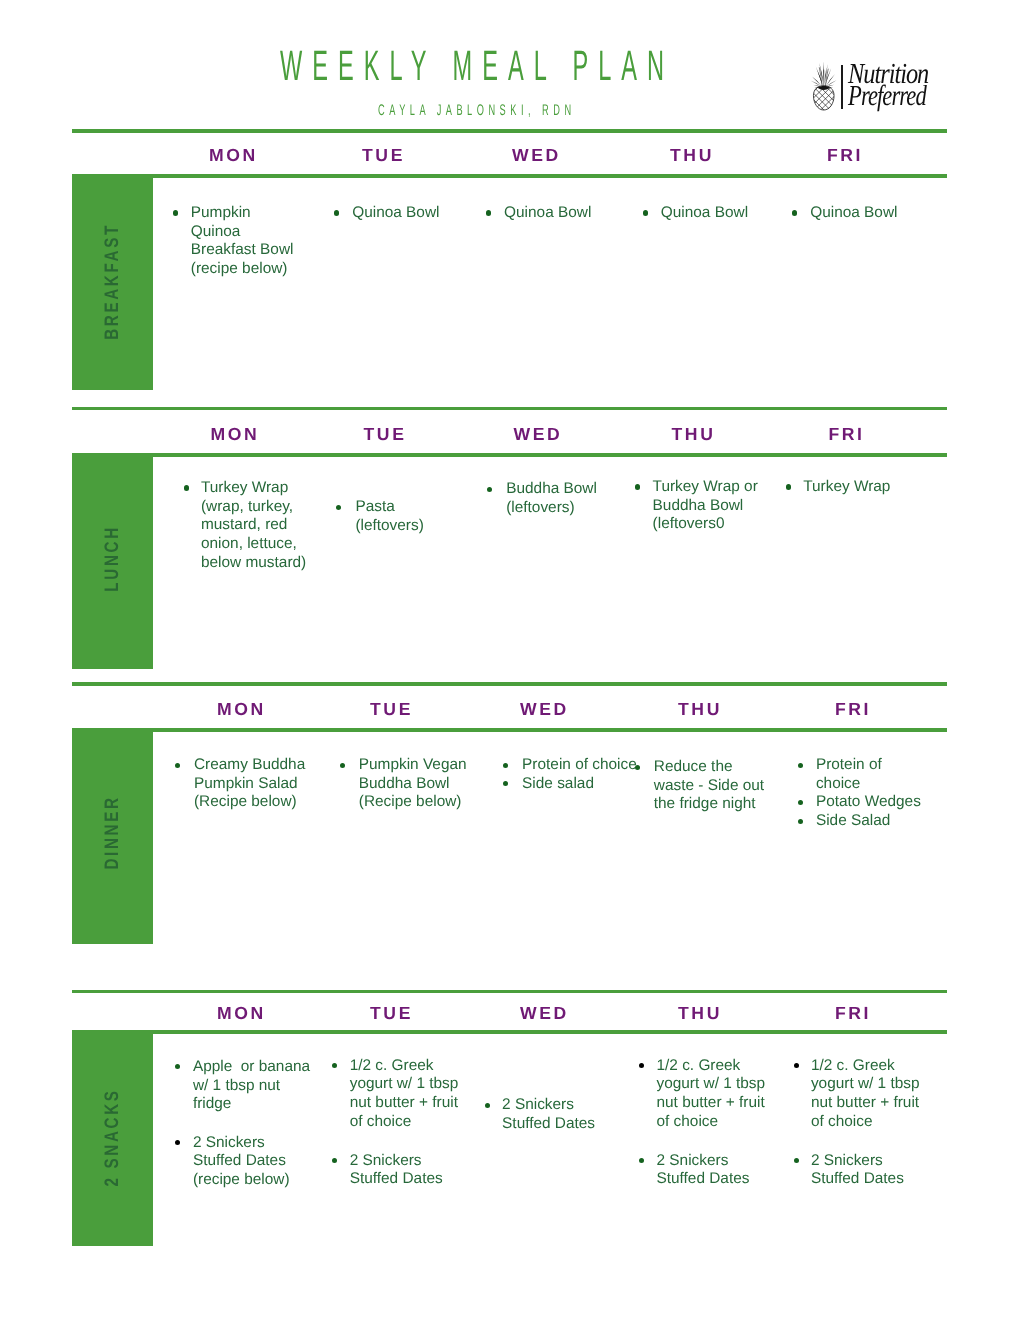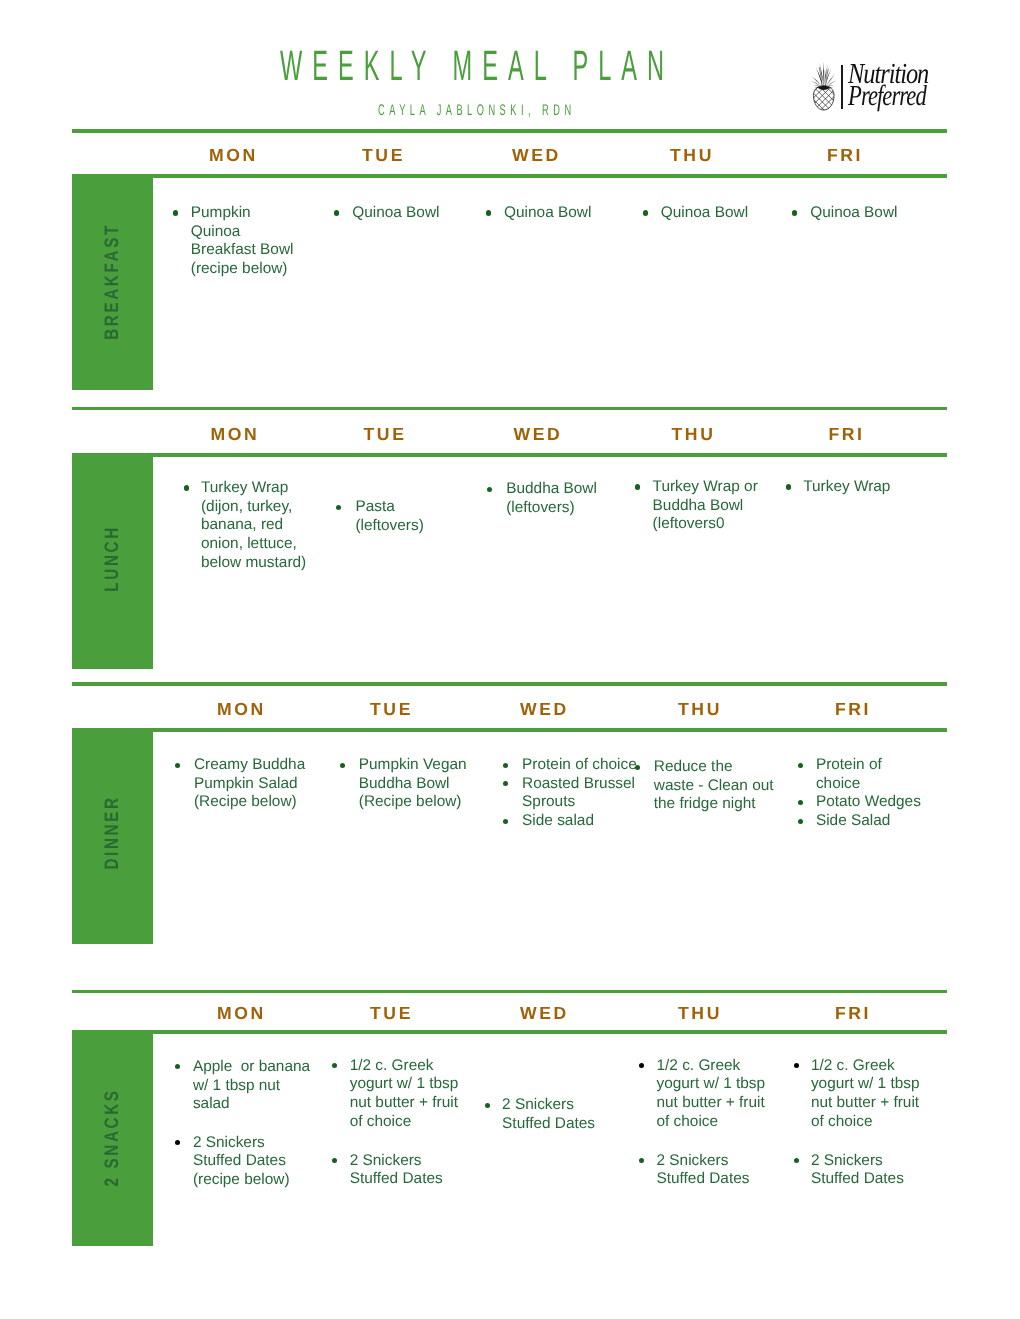--- a/index.html
+++ b/index.html
@@ -37,21 +37,21 @@
     font-size:29px; line-height:22px; color:#111; letter-spacing:-1.2px;
     white-space:nowrap; transform-origin:left center;
   }
   .logo-name .ln1 { transform:scaleX(0.84); }
   .logo-name .ln2 { transform:scaleX(0.78); margin-top:-0.5px; }
 
   
   .hline { position:absolute; left:72px; width:875px; height:4px; background:#4A9E3C; }
   .day {
     position:absolute; font-size:17.6px; font-weight:700;
-    letter-spacing:2.6px; color:#a16207; white-space:nowrap;
+    letter-spacing:2.6px; color:#701a75; white-space:nowrap;
     transform:translateX(-50%); line-height:1;
   }
   .labelbox { position:absolute; left:72px; width:81px; background:#4A9E3C; }
   .labeltext {
     position:absolute; left:50%; top:50%;
     transform:translate(-50%,-50%) rotate(-90deg) scaleX(0.78) translateX(2px);
     white-space:nowrap; font-size:19.5px; font-weight:700;
     letter-spacing:3.4px; color:#2A6933; line-height:1;
   }
   .cell { position:absolute; }
@@ -210,22 +210,22 @@
       <div class="day" style="left:693.5px;top:425.5px">THU</div>
       <div class="day" style="left:846.5px;top:425.5px">FRI</div>
       <div class="hline" style="top:453px;height:4px"></div>
       <div class="labelbox" style="top:457px;height:212px">
         <span class="labeltext" style="margin-top:-3.5px">LUNCH</span>
       </div>
       <div class="cell" style="left:183.8px;top:478.9px;width:122px;--pad:17.2px">
         <ul class="grp">
           <li>
             <span class="ln">Turkey Wrap</span>
-            <span class="ln">(dijon, turkey,</span>
-            <span class="ln">banana, red</span>
+            <span class="ln">(wrap, turkey,</span>
+            <span class="ln">mustard, red</span>
             <span class="ln">onion, lettuce,</span>
             <span class="ln">below mustard)</span>
           </li>
         </ul>
       </div>
       <div class="cell" style="left:336.2px;top:498px;width:125px;--pad:19.2px">
         <ul class="grp">
           <li>
             <span class="ln">Pasta</span>
             <span class="ln">(leftovers)</span>
@@ -283,33 +283,29 @@
             <span class="ln">(Recipe below)</span>
           </li>
         </ul>
       </div>
       <div class="cell" style="left:503px;top:756px;width:150px;--pad:19.1px">
         <ul class="grp">
           <li>
             <span class="ln">Protein of choice</span>
           </li>
           <li>
-            <span class="ln">Roasted Brussel</span>
-            <span class="ln">Sprouts</span>
-          </li>
-          <li>
             <span class="ln">Side salad</span>
           </li>
         </ul>
       </div>
       <div class="cell" style="left:634.9px;top:758px;width:130px;--pad:18.9px">
         <ul class="grp">
           <li>
             <span class="ln">Reduce the</span>
-            <span class="ln">waste - Clean out</span>
+            <span class="ln">waste - Side out</span>
             <span class="ln">the fridge night</span>
           </li>
         </ul>
       </div>
       <div class="cell" style="left:797.6px;top:756px;width:130px;--pad:18.3px">
         <ul class="grp">
           <li>
             <span class="ln">Protein of</span>
             <span class="ln">choice</span>
           </li>
@@ -329,21 +325,21 @@
       <div class="day" style="left:853px;top:1004.5px">FRI</div>
       <div class="hline" style="top:1030px;height:4px"></div>
       <div class="labelbox" style="top:1034px;height:212px">
         <span class="labeltext" style="margin-top:-1.5px">2 SNACKS</span>
       </div>
       <div class="cell" style="left:175.2px;top:1057.8px;width:140px;--pad:17.7px">
         <ul class="grp">
           <li>
             <span class="ln">Apple  or banana</span>
             <span class="ln">w/ 1 tbsp nut</span>
-            <span class="ln">salad</span>
+            <span class="ln">fridge</span>
           </li>
         </ul>
         <ul class="grp" style="margin-top:19.8px">
           <li style="--bullet:#000000">
             <span class="ln">2 Snickers</span>
             <span class="ln">Stuffed Dates</span>
             <span class="ln">(recipe below)</span>
           </li>
         </ul>
       </div>

